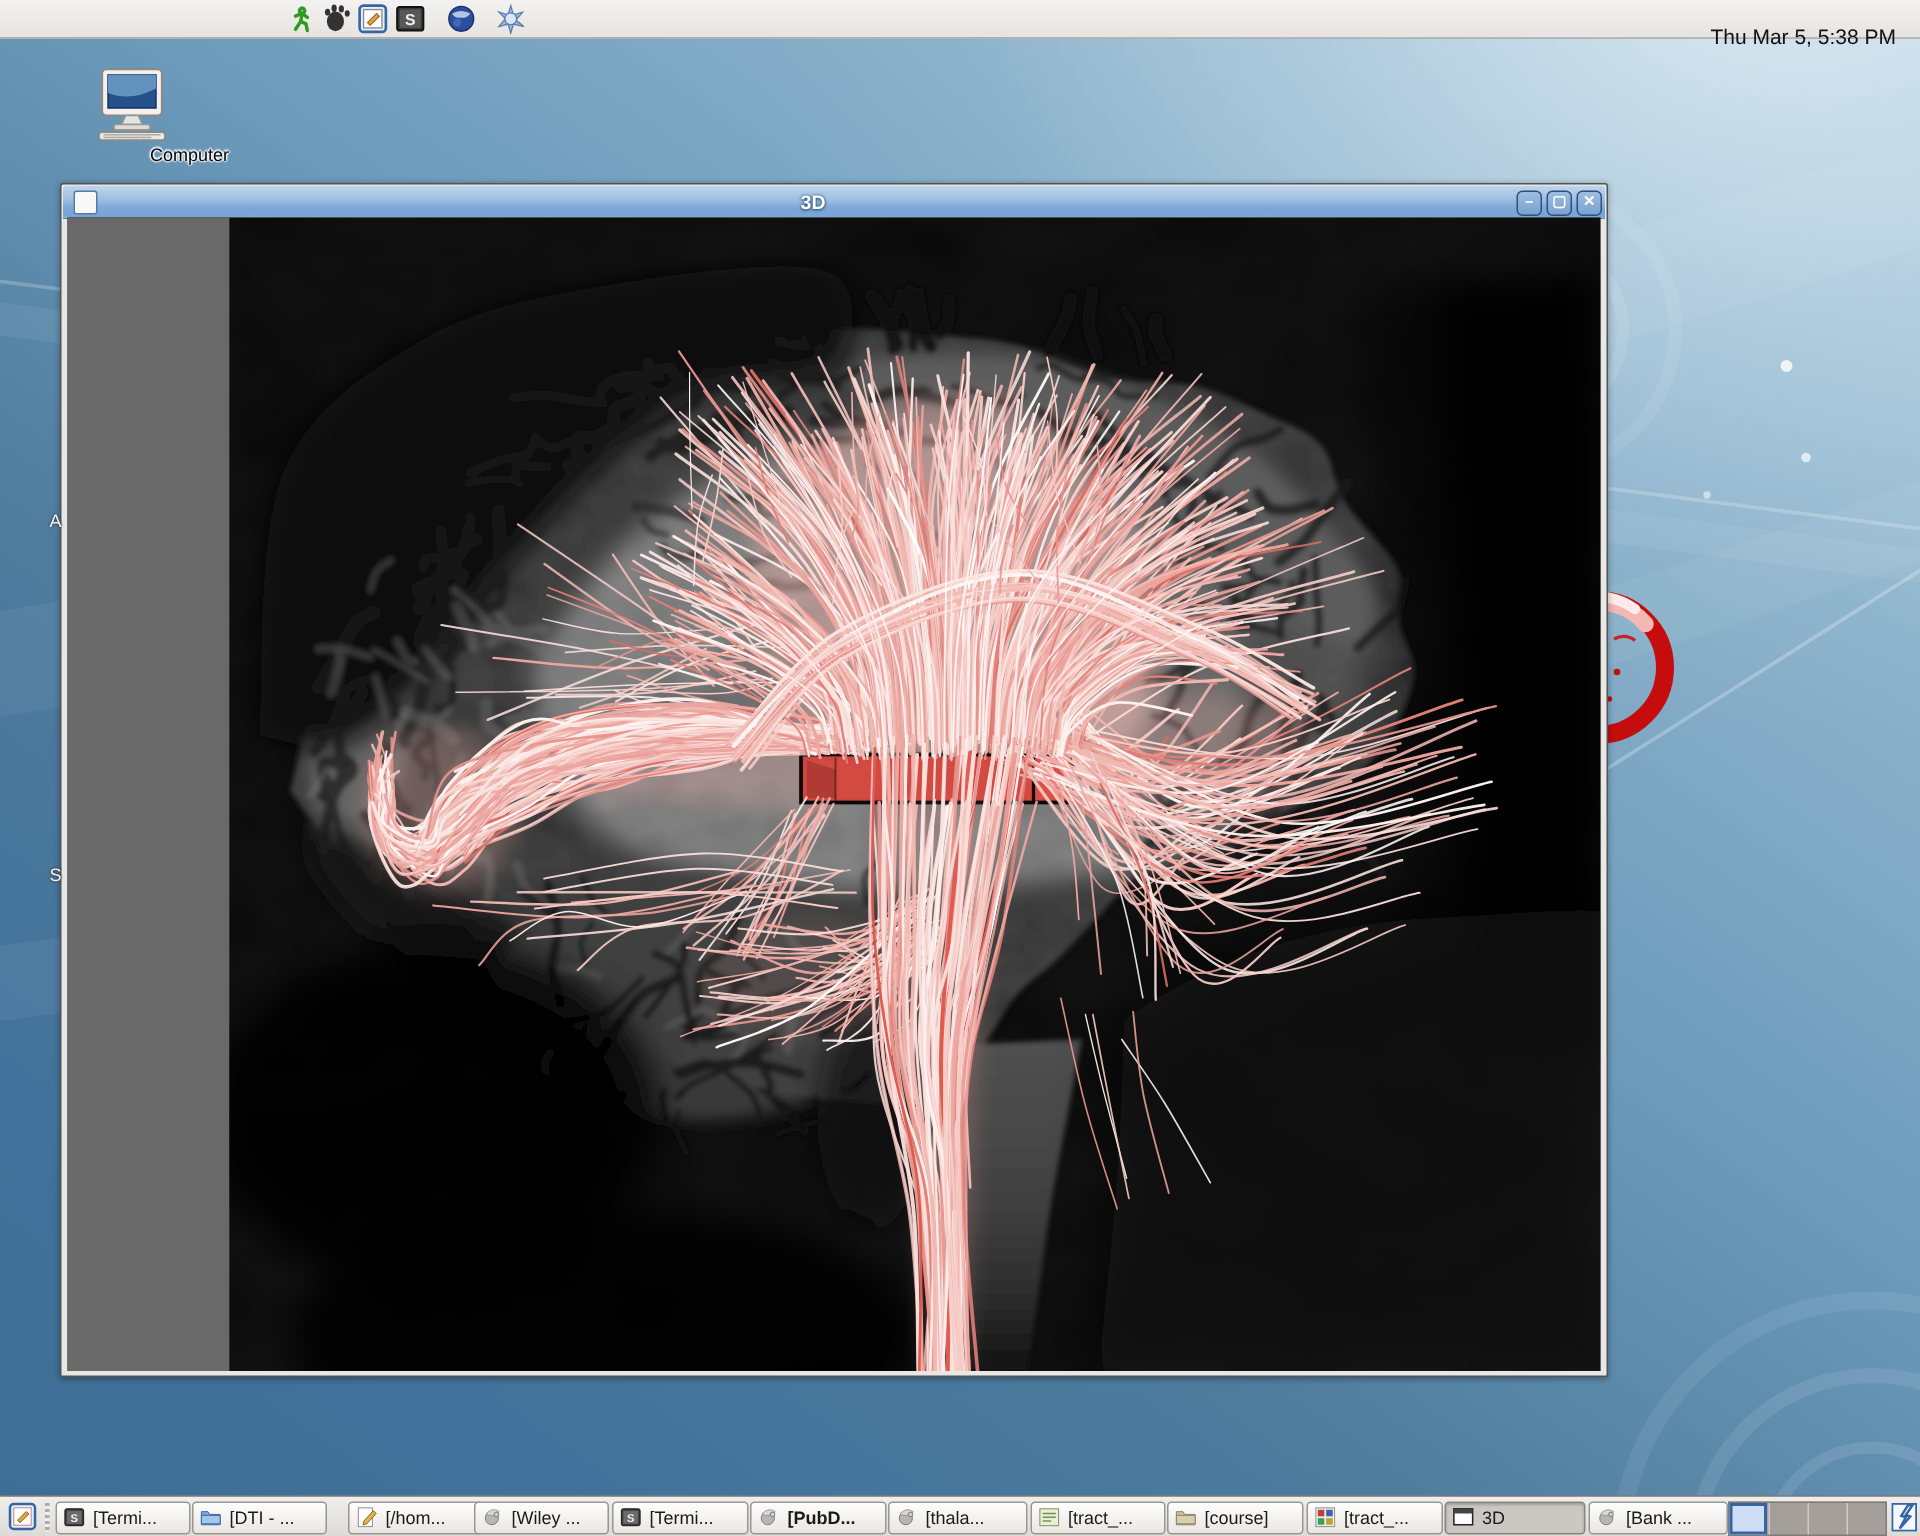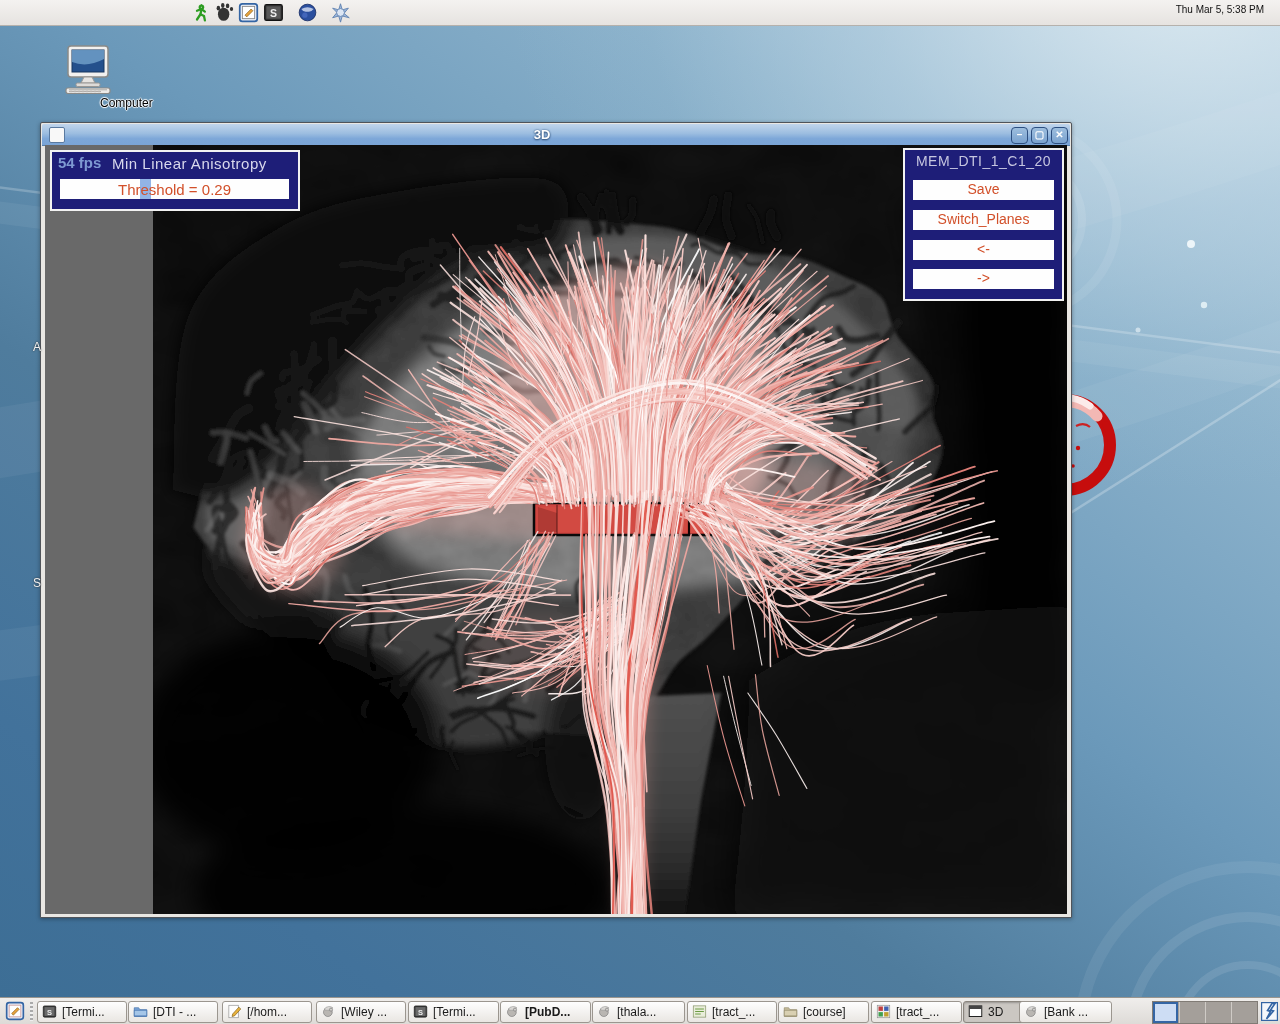--- a/index.html
+++ b/index.html
@@ -4,21 +4,21 @@
 html,body{margin:0;padding:0;width:1280px;height:1024px;overflow:hidden;font-family:"Liberation Sans",sans-serif;}
 #root{position:relative;width:1280px;height:1024px;background:#000;}
 
 #desk{position:absolute;left:0;top:25px;width:1280px;height:972px;
 background:
  radial-gradient(ellipse 900px 700px at 1180px -60px, rgba(225,237,243,0.85) 0%, rgba(190,214,229,0.55) 35%, rgba(160,195,215,0.15) 60%, rgba(0,0,0,0) 75%),
  linear-gradient(215deg,#b9d2e2 0%,#8db3cc 22%,#6b99ba 45%,#4f7c9d 65%,#42729b 85%,#3d6e95 100%);
 background-color:#5d8cb0;}
 
 #panel{position:absolute;left:0;top:0;width:1280px;height:25px;background:linear-gradient(#f4f2f0,#e6e3e0);border-bottom:1px solid #b5b1ac;}
-#clock{position:absolute;right:16px;top:4px;font-size:10px;color:#111;}
+#clock{position:absolute;right:16px;top:16px;font-size:14px;color:#111;}
 .pic{position:absolute;top:2px;width:21px;height:21px;}
 
 #compicon{position:absolute;left:58px;top:44px;width:60px;text-align:center;}
 #complabel{margin-top:2px;font-size:12px;color:#000;text-shadow:0 1px 1px #fff,1px 0 1px #fff,-1px 0 1px #fff,0 -1px 1px #fff;margin-left:42px;}
 
 #win{position:absolute;left:40px;top:122px;width:1030px;height:794px;background:#e9e7e3;border:1px solid #50545a;border-radius:2px 2px 0 0;box-shadow:0 1px 4px rgba(0,0,0,0.35);}
 #titlebar{position:absolute;left:1px;top:1px;width:1028px;height:21px;border-radius:2px 2px 0 0;
 background:linear-gradient(#c0d5ec,#9cbde0 45%,#7da7d8 70%,#7aa4d6);border-bottom:1px solid #5880ab;}
 #title{position:absolute;left:0;top:3px;width:1000px;text-align:center;font-size:13px;font-weight:bold;color:#fff;text-shadow:0 1px 2px #30507a,0 0 2px #30507a;}
 #menubtn{position:absolute;left:7px;top:3px;width:14px;height:14px;background:#f8f8f8;border:1px solid #5a7aa0;border-radius:2px;}
@@ -1436,35 +1436,20 @@
 <path d="M 511.5 345.4 C 512.7 336.5 512.4 310.9 518.6 292.0 C 524.7 273.1 535.0 251.1 548.6 231.9 C 562.2 212.8 591.6 186.1 600.2 176.9 " stroke="#fdf4f3" stroke-width="1.35" opacity="0.93"></path>
 <path d="M 534.8 353.4 C 536.4 347.5 536.0 330.6 544.6 318.0 C 553.1 305.5 567.4 289.8 586.2 278.2 C 605.0 266.7 645.6 253.5 657.5 248.6 " stroke="#fbe9e7" stroke-width="1.21" opacity="0.85"></path>
 <path d="M 440.2 348.2 C 438.8 336.3 439.2 302.1 432.1 276.8 C 425.0 251.5 412.9 223.0 397.8 196.4 C 382.7 169.7 350.9 130.0 341.5 116.8 " stroke="#fbe9e7" stroke-width="1.24" opacity="0.92"></path>
 <path d="M 541.8 347.9 C 543.2 342.7 542.9 327.6 550.1 316.5 C 557.4 305.4 571.4 292.7 585.5 281.2 C 599.5 269.7 626.3 252.9 634.5 247.3 " stroke="#f9e0dd" stroke-width="1.33" opacity="0.92"></path>
 <path d="M 482.2 356.3 C 482.7 344.0 482.6 308.4 485.4 282.0 C 488.1 255.7 495.1 225.4 498.9 198.4 C 502.6 171.5 506.3 133.4 507.8 120.3 " stroke="#fdf4f3" stroke-width="1.39" opacity="1.00"></path>
 <path d="M 412.7 357.8 C 411.0 351.1 411.5 331.6 402.8 317.2 C 394.1 302.8 379.6 285.4 360.6 271.4 C 341.5 257.4 300.5 239.5 288.5 233.1 " stroke="#fbe9e7" stroke-width="1.21" opacity="0.98"></path>
 <path d="M 510.3 351.9 C 511.7 342.0 511.3 313.5 518.9 292.4 C 526.5 271.3 539.0 248.0 555.7 225.4 C 572.4 202.8 608.6 168.1 619.2 156.6 " stroke="#f9e0dd" stroke-width="1.24" opacity="0.91"></path>
 <path d="M 409.6 356.1 C 408.1 351.6 408.5 338.6 400.2 328.9 C 391.9 319.3 377.4 307.5 359.9 298.4 C 342.5 289.3 306.3 278.3 295.5 274.3 " stroke="#fbe9e7" stroke-width="1.18" opacity="0.92"></path>
 </g>
 </svg></div>
-      <div id="ovl">
-        <div id="fps">54 fps</div>
-        <div id="mla">Min Linear Anisotropy</div>
-        <div id="slider">
-            <div id="sliderhandle"></div>
-            <div id="thresh">Threshold = 0.29</div>
-          </div>
-      </div>
-      <div id="ovr">
-        <div id="memtitle">MEM_DTI_1_C1_20</div>
-        <div class="obtn" style="top:30px">Save</div>
-        <div class="obtn" style="top:60px">Switch_Planes</div>
-        <div class="obtn" style="top:90px">&lt;-</div>
-        <div class="obtn" style="top:119px">-&gt;</div>
-      </div>
     </div>
   </div>
   <div class="axis" style="left:33px;top:340px">A</div>
   <div class="axis" style="left:33px;top:576px">S</div>
   <div id="taskbar">
       <svg style="position:absolute;left:5px;top:3px" width="20" height="20" viewBox="0 0 24 24">
         <rect x="2" y="2" width="20" height="20" rx="3" fill="#e8edf6" stroke="#3465a4" stroke-width="2"></rect>
         <rect x="5" y="5" width="14" height="14" fill="#fff" stroke="#c99" stroke-width="1"></rect>
         <path d="M8 15 L15 8 L17 10 L10 17 Z" fill="#e8a33d" stroke="#8a6118" stroke-width="0.8"></path>
       </svg>
@@ -1477,21 +1462,21 @@
           </svg></div>
         <div class="tt">[Termi...</div>
       </div>
       <div class="task" style="left:128px;width:88px;">
         <div class="ti"><svg width="15" height="15" viewBox="0 0 24 24">
             <path d="M2 6 h7 l2 3 h11 v11 h-20 Z" fill="#7da7d8" stroke="#3465a4"></path>
             <path d="M2 10 h20 v9 h-20 Z" fill="#a5c6e8" stroke="#3465a4"></path>
           </svg></div>
         <div class="tt">[DTI - ...</div>
       </div>
-      <div class="task" style="left:222px;width:88px;">
+      <div class="task" style="left:232px;width:88px;">
         <div class="ti"><svg width="15" height="15" viewBox="0 0 24 24">
             <rect x="3" y="2" width="15" height="20" fill="#fff" stroke="#888"></rect>
             <path d="M9 16 L19 5 L22 8 L12 19 L8 20 Z" fill="#e8b23d" stroke="#7a5a14"></path>
           </svg></div>
         <div class="tt">[/hom...</div>
       </div>
       <div class="task" style="left:316px;width:88px;text-align:center;">
         <div class="ti"><svg width="15" height="15" viewBox="0 0 24 24">
             <circle cx="11" cy="13" r="7" fill="#b9b6b2" stroke="#777"></circle>
             <path d="M5 8 q 7 -7 14 -2 q -4 5 -7 4 q -5 1 -7 -2" fill="#d9d7d4" stroke="#888" stroke-width="0.8"></path>
@@ -1551,21 +1536,21 @@
           </svg></div>
         <div class="tt">[tract_...</div>
       </div>
       <div class="task" style="left:963px;width:92px;background:#cbc7c2;border-color:#8a857e;box-shadow:inset 0 1px 2px rgba(0,0,0,0.25);">
         <div class="ti"><svg width="15" height="15" viewBox="0 0 24 24">
             <rect x="2" y="3" width="20" height="17" fill="#fff" stroke="#222" stroke-width="1.6"></rect>
             <rect x="2" y="3" width="20" height="5" fill="#444"></rect>
           </svg></div>
         <div class="tt">3D</div>
       </div>
-      <div class="task" style="left:1019px;width:91px;">
+      <div class="task" style="left:1059px;width:91px;">
         <div class="ti"><svg width="15" height="15" viewBox="0 0 24 24">
             <circle cx="11" cy="13" r="7" fill="#b9b6b2" stroke="#777"></circle>
             <path d="M5 8 q 7 -7 14 -2 q -4 5 -7 4 q -5 1 -7 -2" fill="#d9d7d4" stroke="#888" stroke-width="0.8"></path>
             <circle cx="16" cy="9" r="2.5" fill="#cfcdca" stroke="#777"></circle>
           </svg></div>
         <div class="tt">[Bank ...</div>
       </div>
       <div id="wsw">
         <div class="on"></div>
         <div style="position:absolute;left:26px;top:0;width:1px;height:21px;background:#cfcbc6"></div>

